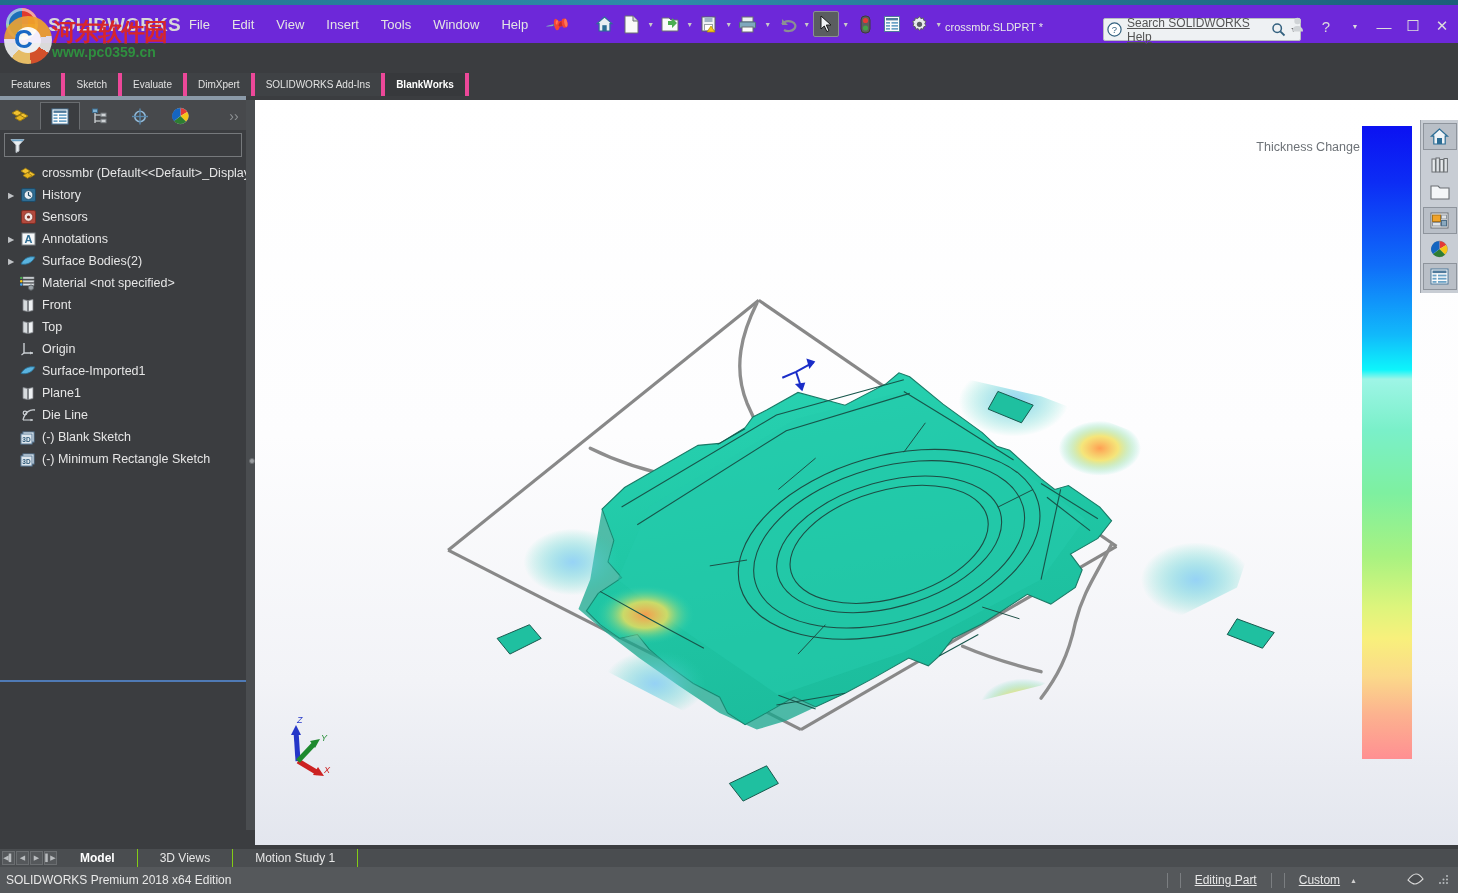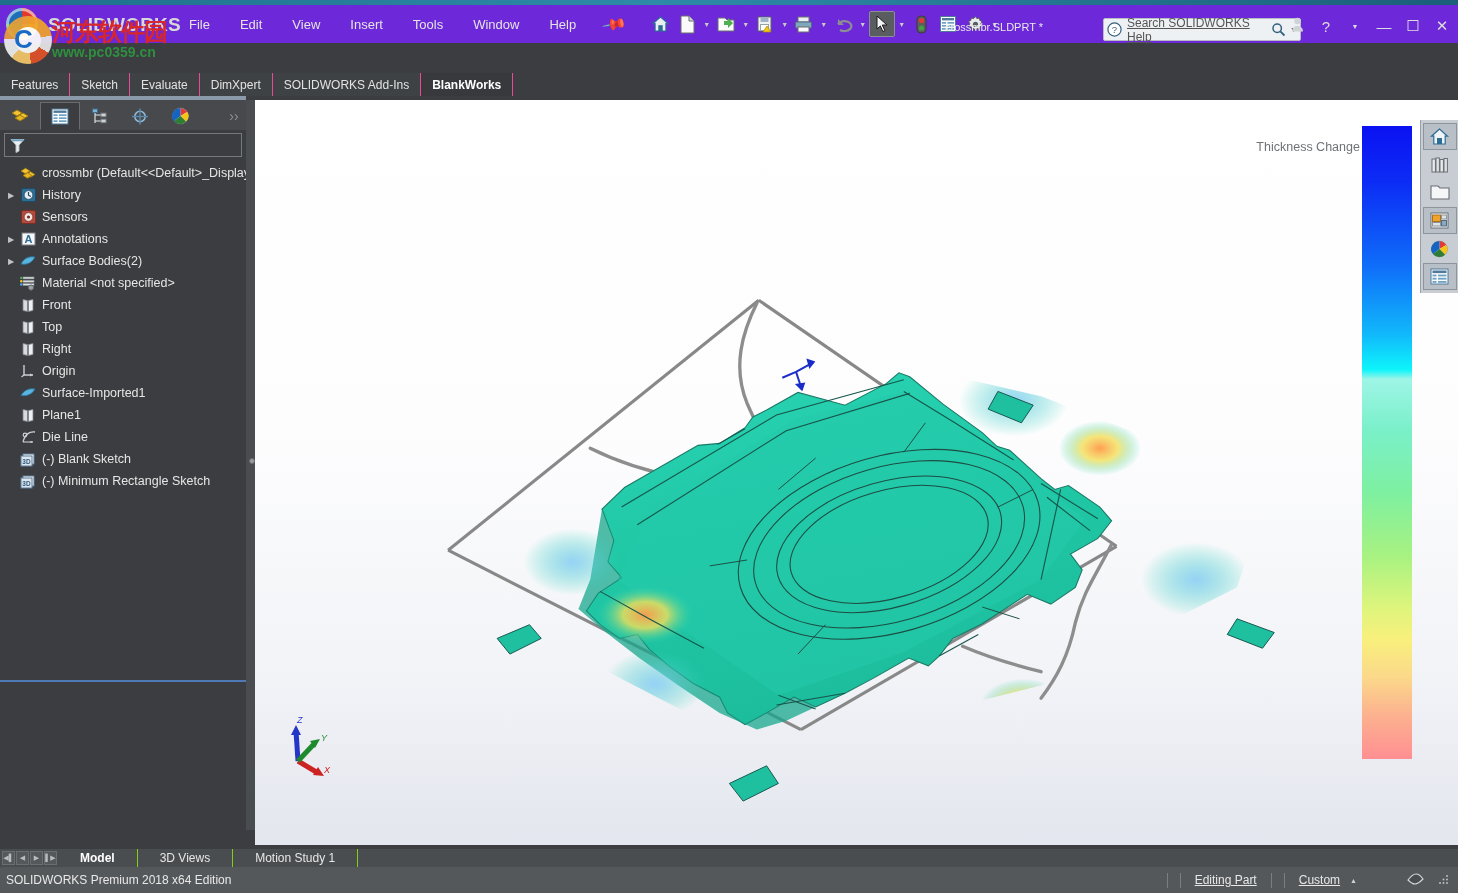--- a/index.html
+++ b/index.html
@@ -14,21 +14,21 @@
   
   .titlebar { position:absolute; left:0; top:5px; width:1458px; height:38px;
     background:#6d28d9; display:flex; align-items:center; }
   .brandzone { width:178px; height:38px; position:relative; flex:0 0 178px; }
   .brand-txt { position:absolute; left:48px; top:9px; font-size:19px; font-weight:bold;
     color:#d8d8d8; letter-spacing:.2px; }
   .brand-ball { position:absolute; left:6px; top:3px; width:32px; height:32px; border-radius:50%;
     background:conic-gradient(#e03a2f 0 25%, #f5a623 0 50%, #2f9e44 0 75%, #1d6fb8 0 100%);
     box-shadow:inset 0 0 0 3px rgba(255,255,255,.55); }
 
-  .menubar { display:flex; align-items:center; gap:8px; }
+  .menubar { display:flex; align-items:center; gap:0; }
   .menu-item { font-size:13px; color:#e4e4e4; padding:4px 11px; cursor:default; }
   .pin-icon { margin-left:10px; color:#7fc4e8; font-size:16px; transform:rotate(35deg); display:inline-block; }
   .qtoolbar { display:flex; align-items:center; gap:1px; margin-left:22px; }
   .tb-btn { width:26px; height:26px; display:flex; align-items:center; justify-content:center;
     border-radius:2px; }
   .tb-btn.sel { background:#5a5d60; border:1px solid #8b8f93; }
   .caret { width:11px; height:26px; display:flex; align-items:center; justify-content:center;
     font-size:7px; color:#c9c9c9; }
 
   .doctitle { position:absolute; left:945px; top:16px; font-size:11px; color:#e8e8e8; }
@@ -36,22 +36,22 @@
   .searchbox { position:absolute; left:1103px; top:13px; width:198px; height:23px;
     background:#eef1f3; border:1px solid #b7bcc0; border-radius:2px; display:flex;
     align-items:center; padding:0 3px; }
   .search-ph { font-size:12px; color:#555; margin-left:5px; flex:1;text-decoration:underline; }
 
   .winbtns { position:absolute; right:6px; top:12px; display:flex; align-items:center; gap:9px; }
   .wb { color:#dcdcdc; font-size:15px; width:20px; text-align:center; }
 
   
   .cmdtabs { position:absolute; left:0; top:73px; height:23px; display:flex; }
-  .cmdtab { height:23px; padding:0 11px; display:flex; align-items:center; font-size:12px;
-    color:#e2e2e2; background:#3f4245; border-right:1px solid #ec4899; }
+  .cmdtab { height:23px; padding:0 11px; display:flex; align-items:center; font-size:10px;
+    color:#e2e2e2; background:#3f4245; border-right:4px solid #ec4899; }
   .cmdtab.active { background:#37393c; color:#fff; font-weight:bold; }
   .cmdtab-underline { position:absolute; left:0; top:96px; width:246px; height:4px;
     background:#8b9aa8; }
 
   
   .leftpanel { position:absolute; left:0; top:100px; width:246px; height:730px;
     background:#3b3d40; }
   .tree-tabs { position:absolute; left:0; top:0; width:246px; height:30px; background:#47494c;
     display:flex; align-items:flex-end; }
   .tt { width:40px; height:28px; display:flex; align-items:center; justify-content:center;
@@ -429,30 +429,20 @@
         <span class="arrow" data-name="top-spacer"></span>
         <span class="tico" data-name="plane-icon">
           <svg width="16" height="16" viewBox="0 0 16 16">
               <path d="M3 2.5l4.5 1v11l-4.5-1z" fill="#d7dbde" stroke="#7d8286" stroke-width=".8"></path>
               <path d="M8.5 3.5l4.5-1v11l-4.5 1z" fill="#eef1f3" stroke="#7d8286" stroke-width=".8"></path>
             </svg>
         </span>
         <span data-name="tree-item-label">Top</span>
       </div>
 
-      <div class="trow" data-name="tree-item-right-plane">
-        <span class="arrow" data-name="right-spacer"></span>
-        <span class="tico" data-name="plane-icon">
-          <svg width="16" height="16" viewBox="0 0 16 16">
-              <path d="M3 2.5l4.5 1v11l-4.5-1z" fill="#d7dbde" stroke="#7d8286" stroke-width=".8"></path>
-              <path d="M8.5 3.5l4.5-1v11l-4.5 1z" fill="#eef1f3" stroke="#7d8286" stroke-width=".8"></path>
-            </svg>
-        </span>
-        <span data-name="tree-item-label">Right</span>
-      </div>
 
       <div class="trow" data-name="tree-item-origin">
         <span class="arrow" data-name="origin-spacer"></span>
         <span class="tico" data-name="origin-icon">
           <svg width="17" height="16" viewBox="0 0 17 16">
               <path d="M4 2v10h9" fill="none" stroke="#c9ced2" stroke-width="1.4"></path>
               <path d="M13 12l-3-1.6v3.2z" fill="#c9ced2"></path>
               <path d="M4 12l-2.5 2" stroke="#c9ced2" stroke-width="1.3"></path>
             </svg>
         </span>

